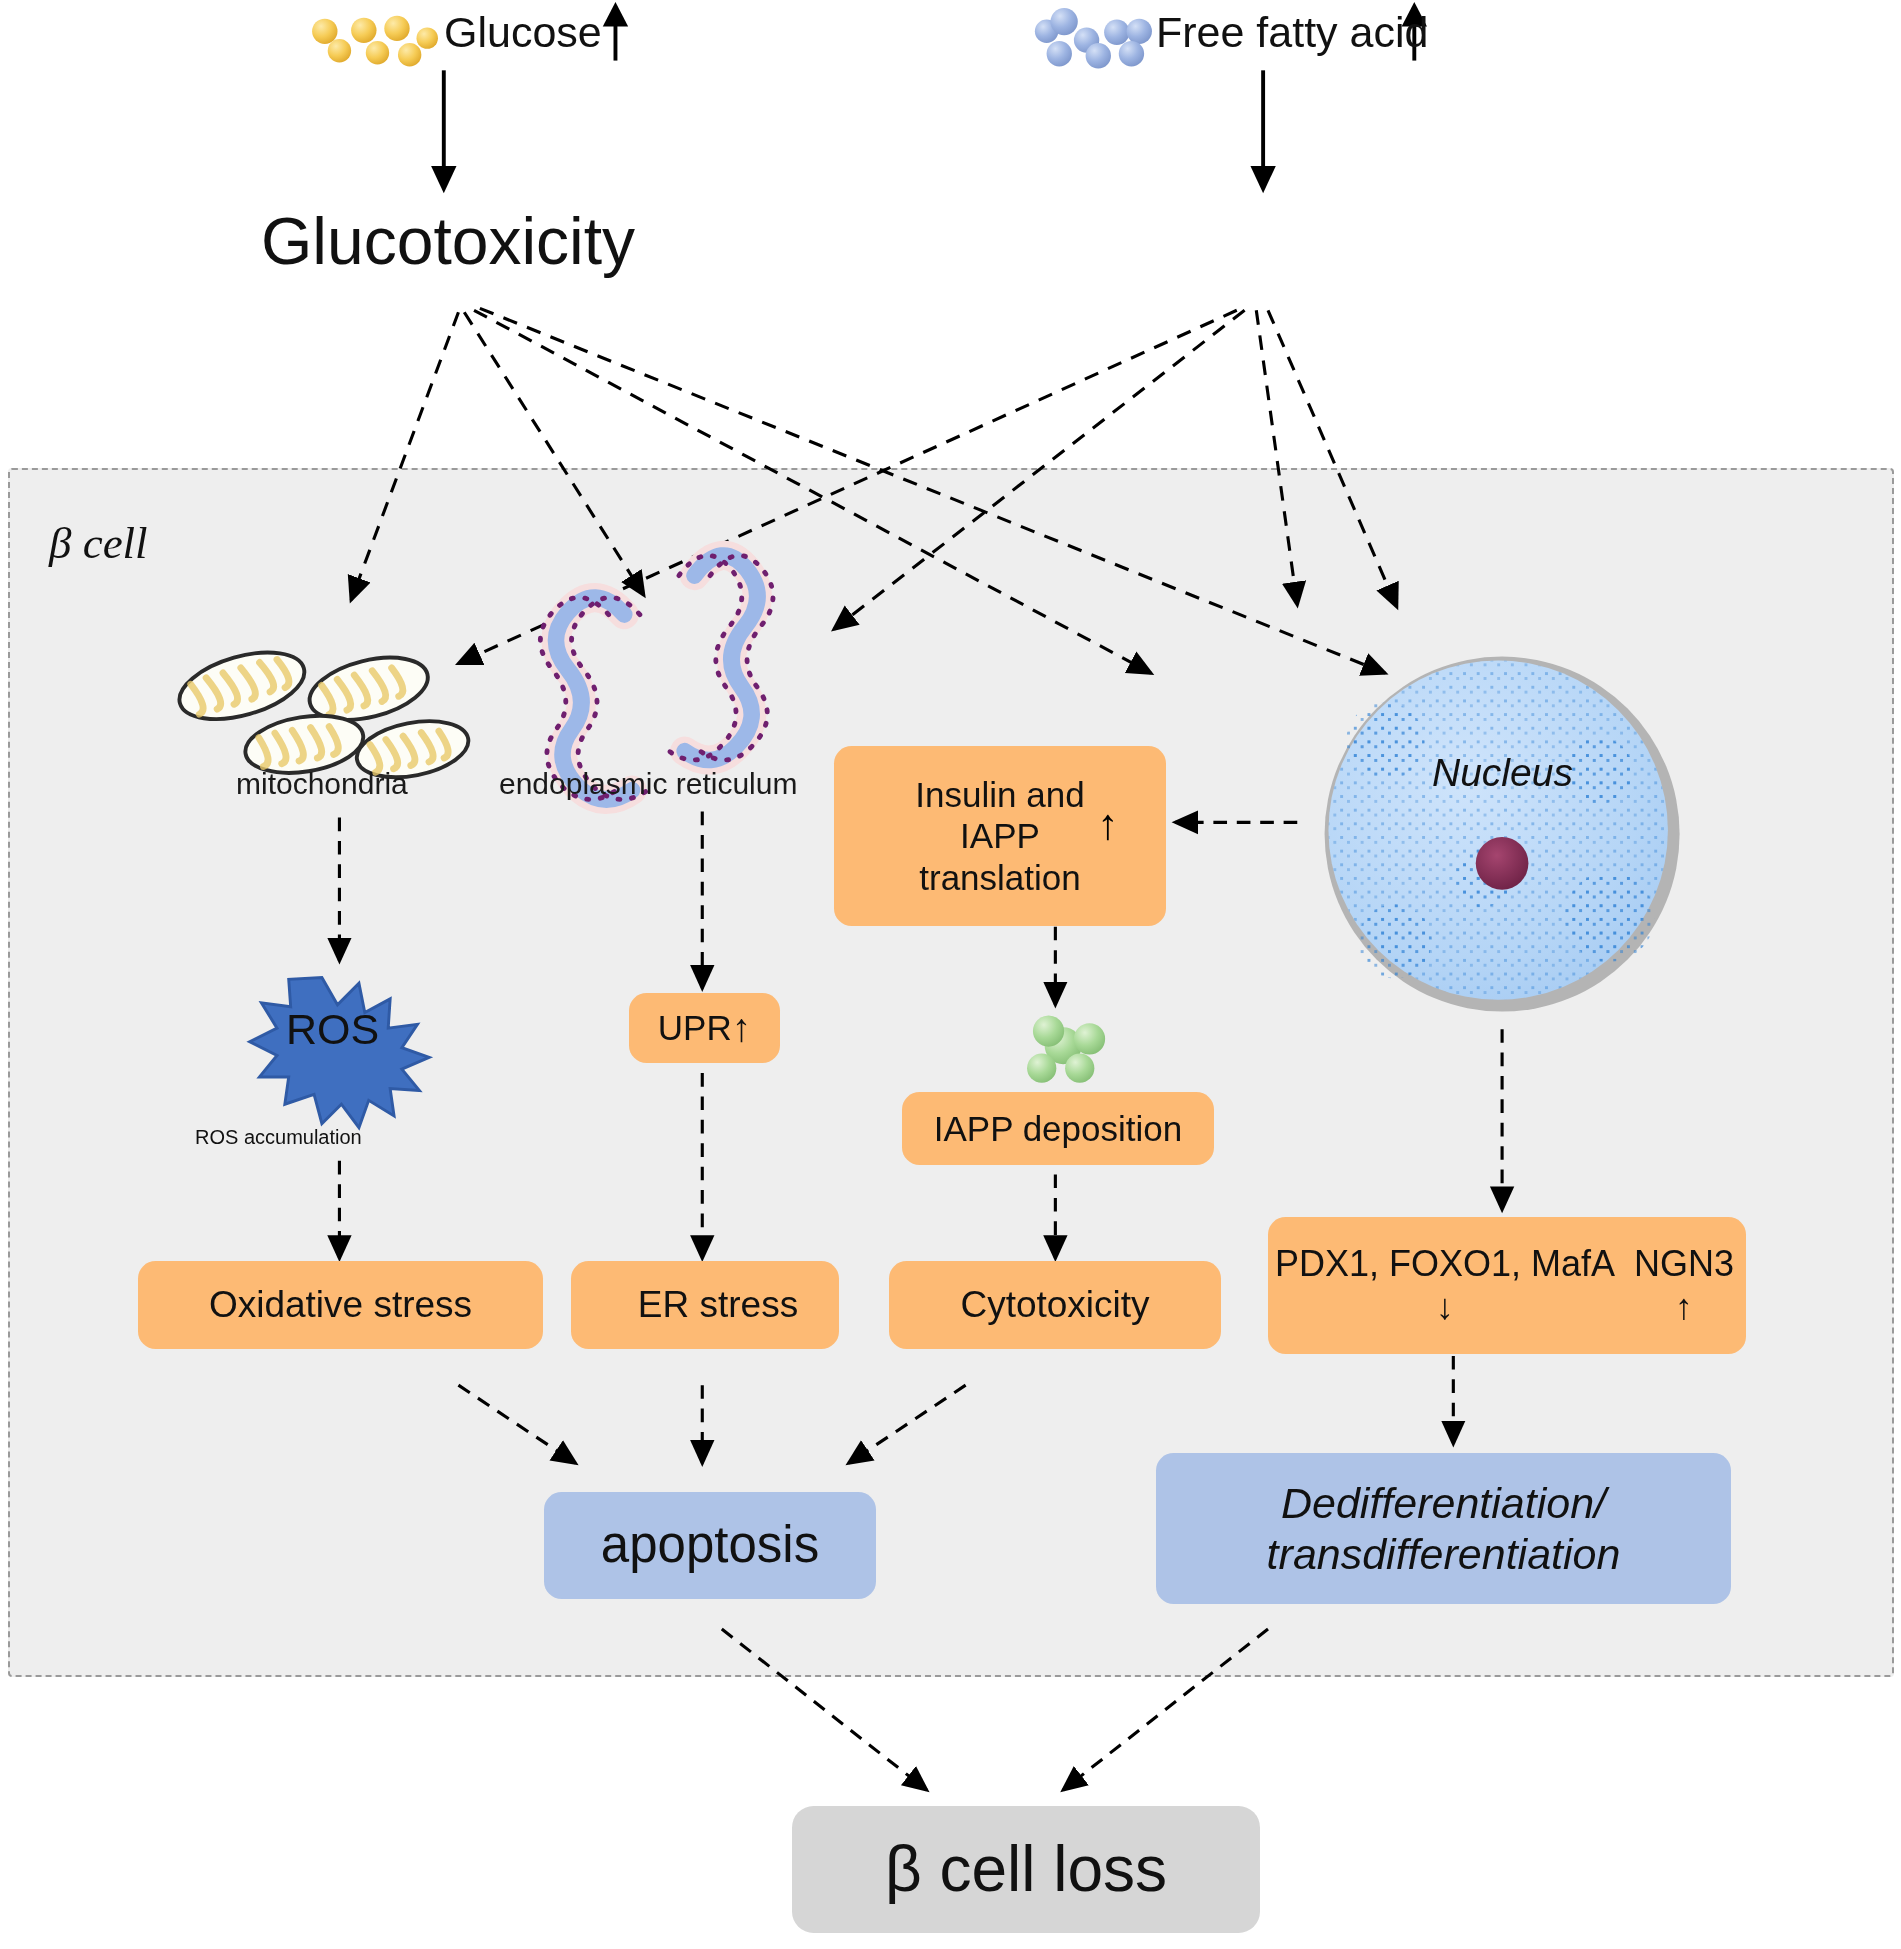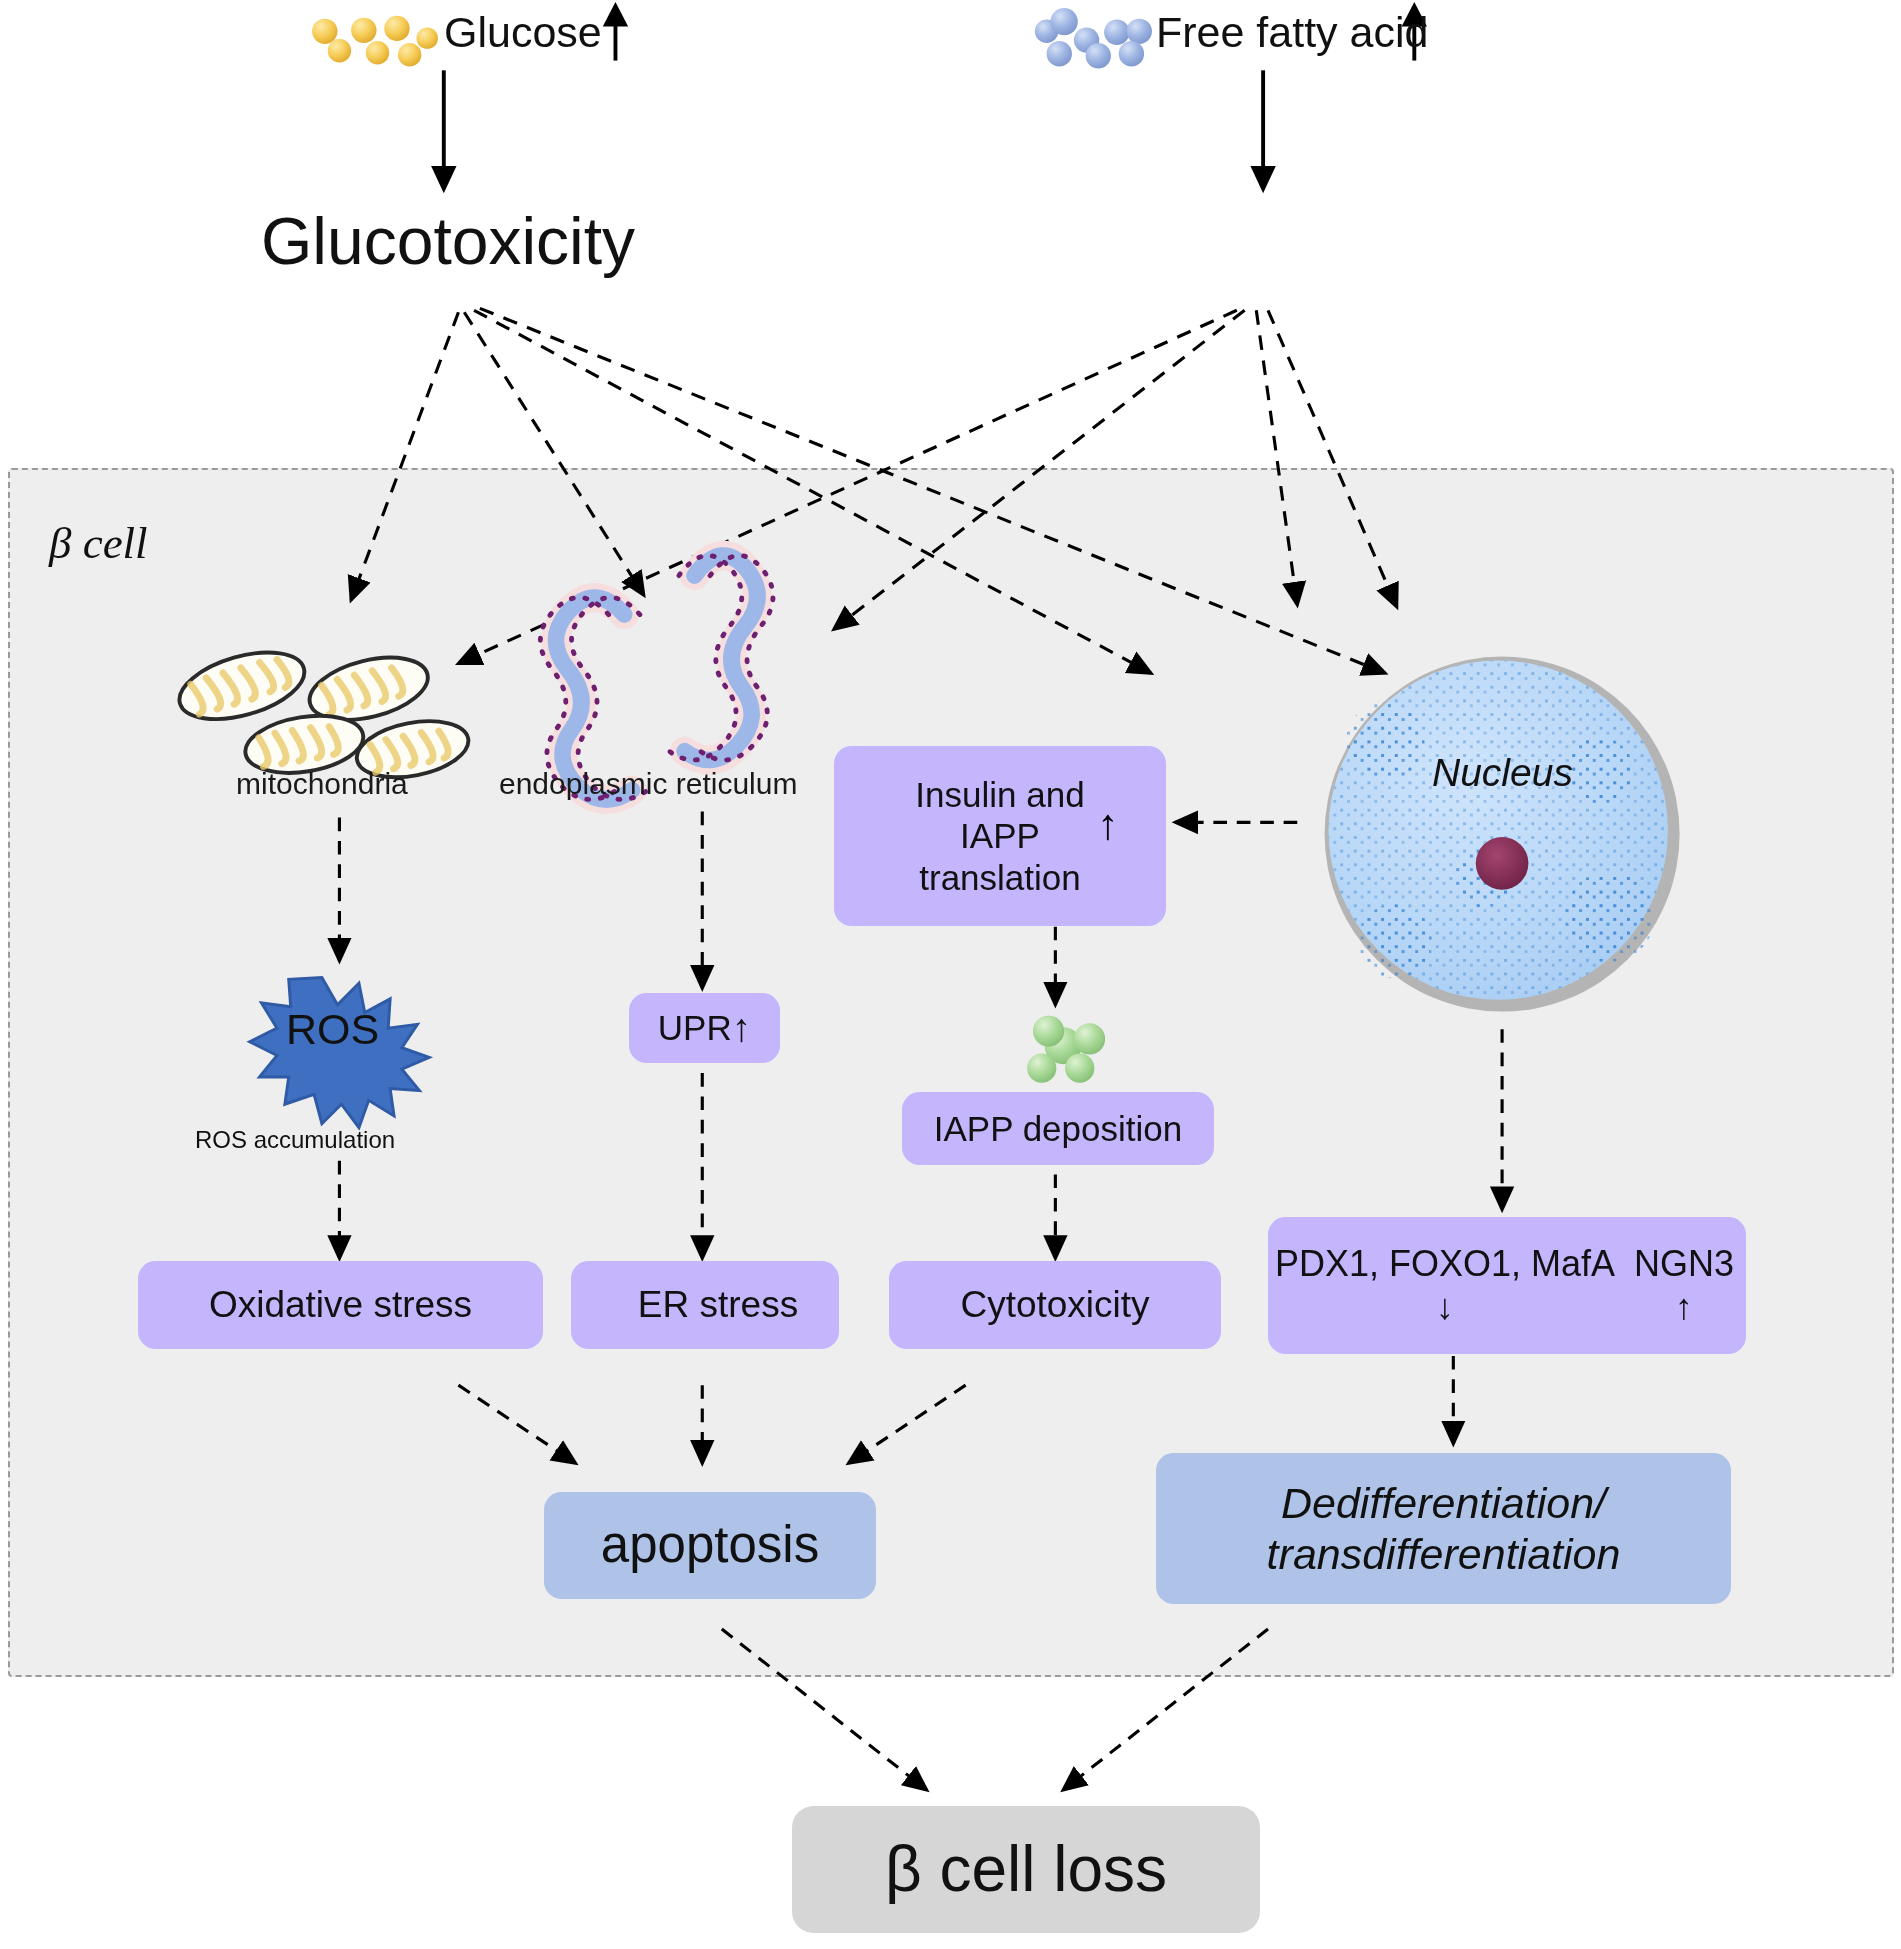--- a/index.html
+++ b/index.html
@@ -6,33 +6,33 @@
   body{font-family:"Liberation Sans", sans-serif;}
   #stage{position:relative;width:1902px;height:1950px;background:#ffffff;overflow:hidden;}
 
   .abs{position:absolute;}
 
   
   .big-title{font-size:66px;color:#111;white-space:nowrap;}
   .top-label{font-size:43px;color:#111;white-space:nowrap;}
   .organelle-label{font-size:30px;color:#1a1a1a;white-space:nowrap;}
   .cell-label{font-size:45px;font-style:italic;color:#111;white-space:nowrap;font-family:Liberation Serif, serif;}
-  .plain{font-size:24px;color:#111;white-space:nowrap;}
+  .plain{font-size:20px;color:#111;white-space:nowrap;}
 
   
   .box{
     position:absolute;
     display:flex;align-items:center;justify-content:center;
     text-align:center;
     border-radius:17.6px;
     color:#111;
     line-height:1.18;
     box-sizing:border-box;
   }
-  .box.lightblue{background:#c4b5fd;}
+  .box.lightblue{background:#fdba74;}
   .box.midblue{background:#aec3e7;}
   .box.gray{background:#d6d6d6;}
 
   
   #beta-cell{
     position:absolute;
     background:#eeeeee;
     border:2.9px dashed #9a9a9a;
     box-sizing:border-box;
     border-radius:3.9px;

